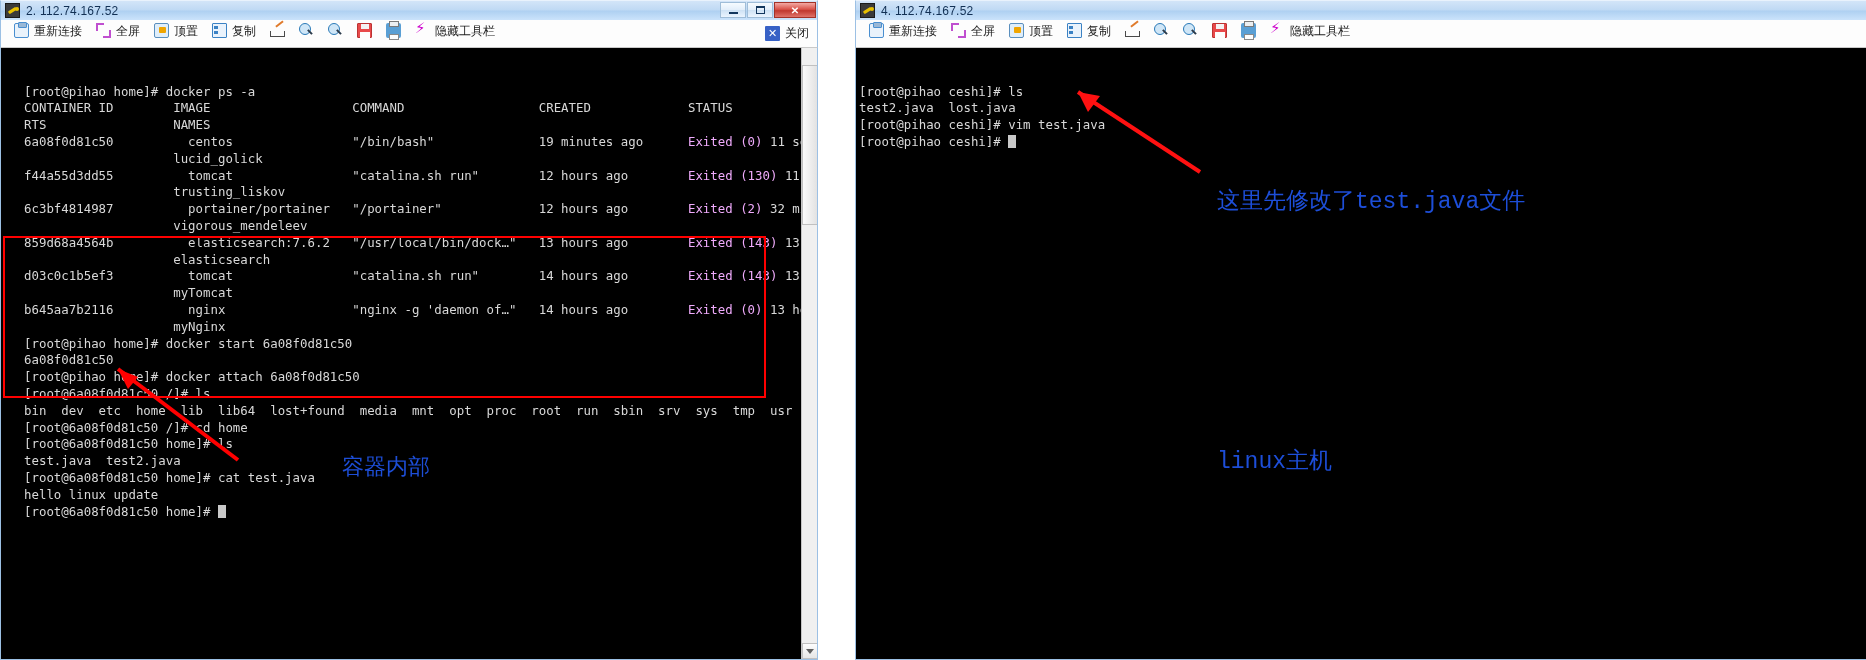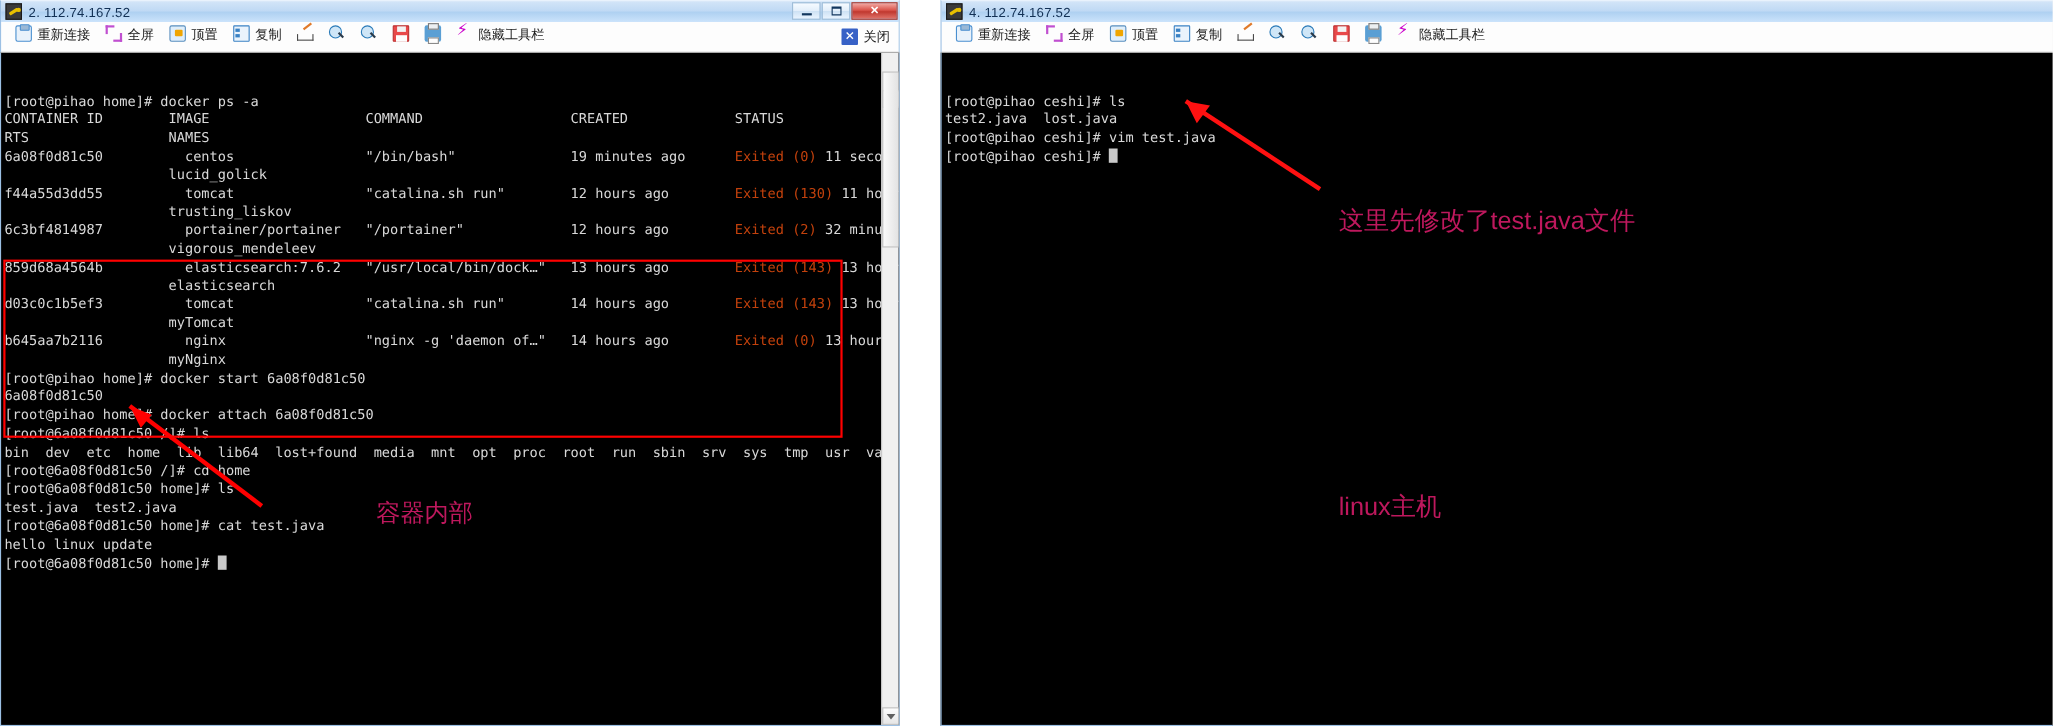--- a/index.html
+++ b/index.html
@@ -141,43 +141,43 @@
     border-bottom: 1px solid #9cc0e4;
     overflow: hidden;
     font-family: "DejaVu Sans Mono", "Liberation Mono", monospace;
     font-size: 12.4px;
     line-height: 16.8px;
     color: #d8d8d8;
     white-space: pre;
   }
   .term-inner { padding: 2px 0 0 3px; }
   .tline { white-space: pre; }
-  .ye  { color: #c2410c; }
+  .ye  { color: #f0abfc; }
   .cursor { display:inline-block; width:8px; height:13px; background:#c9c9c9; vertical-align:-2px;}
 
   
   .vscroll {
     position:absolute; top:0; right:0; width:16px; height:100%;
     background:#f0f0f0; border-left:1px solid #c6c6c6;
   }
   .vs-btn { width:16px; height:16px; background:linear-gradient(to bottom,#fdfdfd,#e6e6e6);
     border:1px solid #c0c0c0; display:flex;align-items:center;justify-content:center; }
   .vs-arrow-up { width:0;height:0;border-left:4px solid transparent;border-right:4px solid transparent;border-bottom:5px solid #606060;}
   .vs-arrow-dn { width:0;height:0;border-left:4px solid transparent;border-right:4px solid transparent;border-top:5px solid #606060;}
   .vs-btn.bottom { position:absolute; bottom:0; }
   .vs-thumb { position:absolute; top:17px; left:0; width:16px; height:160px;
     background:linear-gradient(to right,#fbfbfb,#e2e2e2); border:1px solid #c0c0c0; }
 
   
   .redbox {
     position:absolute; border:2px solid #ff0000; pointer-events:none;
   }
   .annot {
-    position:absolute; color:#be185d; white-space:nowrap;
-    font-family:Liberation Sans, sans-serif;
+    position:absolute; color:#1d4ed8; white-space:nowrap;
+    font-family:Liberation Mono, monospace;
   }
   .arrow { position:absolute; pointer-events:none; }
 
   
   .gap-strip { position:absolute; background:#ffffff; }
 </style>
 </head>
 <body>
 
 <div id="root">
@@ -233,21 +233,21 @@
       <span class="tb-item">
         <span class="tb-ico ic-bolt"></span>
         <span class="tb-label">隐藏工具栏</span>
       </span>
       <span class="tb-close">
         <span class="ic-closex">✕</span>
         <span class="tb-label">关闭</span>
       </span>
     </div>
 
-    <div class="term" style="height:612px;">
+    <div class="term" style="height:612px;padding-left:20px;">
       <div class="term-inner" id="left-term-lines"><div class="tline">[root@pihao home]# docker ps -a</div><div class="tline">CONTAINER ID        IMAGE                   COMMAND                  CREATED             STATUS              PO</div><div class="tline">RTS                 NAMES</div><div class="tline">6a08f0d81c50          centos                "/bin/bash"              19 minutes ago      <span class="ye">Exited (0)</span> 11 seconds ago</div><div class="tline">                    lucid_golick</div><div class="tline">f44a55d3dd55          tomcat                "catalina.sh run"        12 hours ago        <span class="ye">Exited (130)</span> 11 hours ago</div><div class="tline">                    trusting_liskov</div><div class="tline">6c3bf4814987          portainer/portainer   "/portainer"             12 hours ago        <span class="ye">Exited (2)</span> 32 minutes ago</div><div class="tline">                    vigorous_mendeleev</div><div class="tline">859d68a4564b          elasticsearch:7.6.2   "/usr/local/bin/dock…"   13 hours ago        <span class="ye">Exited (143)</span> 13 hours ago</div><div class="tline">                    elasticsearch</div><div class="tline">d03c0c1b5ef3          tomcat                "catalina.sh run"        14 hours ago        <span class="ye">Exited (143)</span> 13 hours ago</div><div class="tline">                    myTomcat</div><div class="tline">b645aa7b2116          nginx                 "nginx -g 'daemon of…"   14 hours ago        <span class="ye">Exited (0)</span> 13 hours ago</div><div class="tline">                    myNginx</div><div class="tline">[root@pihao home]# docker start 6a08f0d81c50</div><div class="tline">6a08f0d81c50</div><div class="tline">[root@pihao home]# docker attach 6a08f0d81c50</div><div class="tline">[root@6a08f0d81c50 /]# ls</div><div class="tline">bin  dev  etc  home  lib  lib64  lost+found  media  mnt  opt  proc  root  run  sbin  srv  sys  tmp  usr  var</div><div class="tline">[root@6a08f0d81c50 /]# cd home</div><div class="tline">[root@6a08f0d81c50 home]# ls</div><div class="tline">test.java  test2.java</div><div class="tline">[root@6a08f0d81c50 home]# cat test.java</div><div class="tline">hello linux update</div><div class="tline">[root@6a08f0d81c50 home]# <span class="cursor"></span></div></div>
       <div class="vscroll">
         <div class="vs-btn"><i class="vs-arrow-up"></i></div>
         <div class="vs-thumb"></div>
         <div class="vs-btn bottom"><i class="vs-arrow-dn"></i></div>
       </div>
     </div>
   </div>
 
   <div class="gap-strip" style="left:818px; top:0; width:5px; height:660px; background:#ffffff;"></div>

